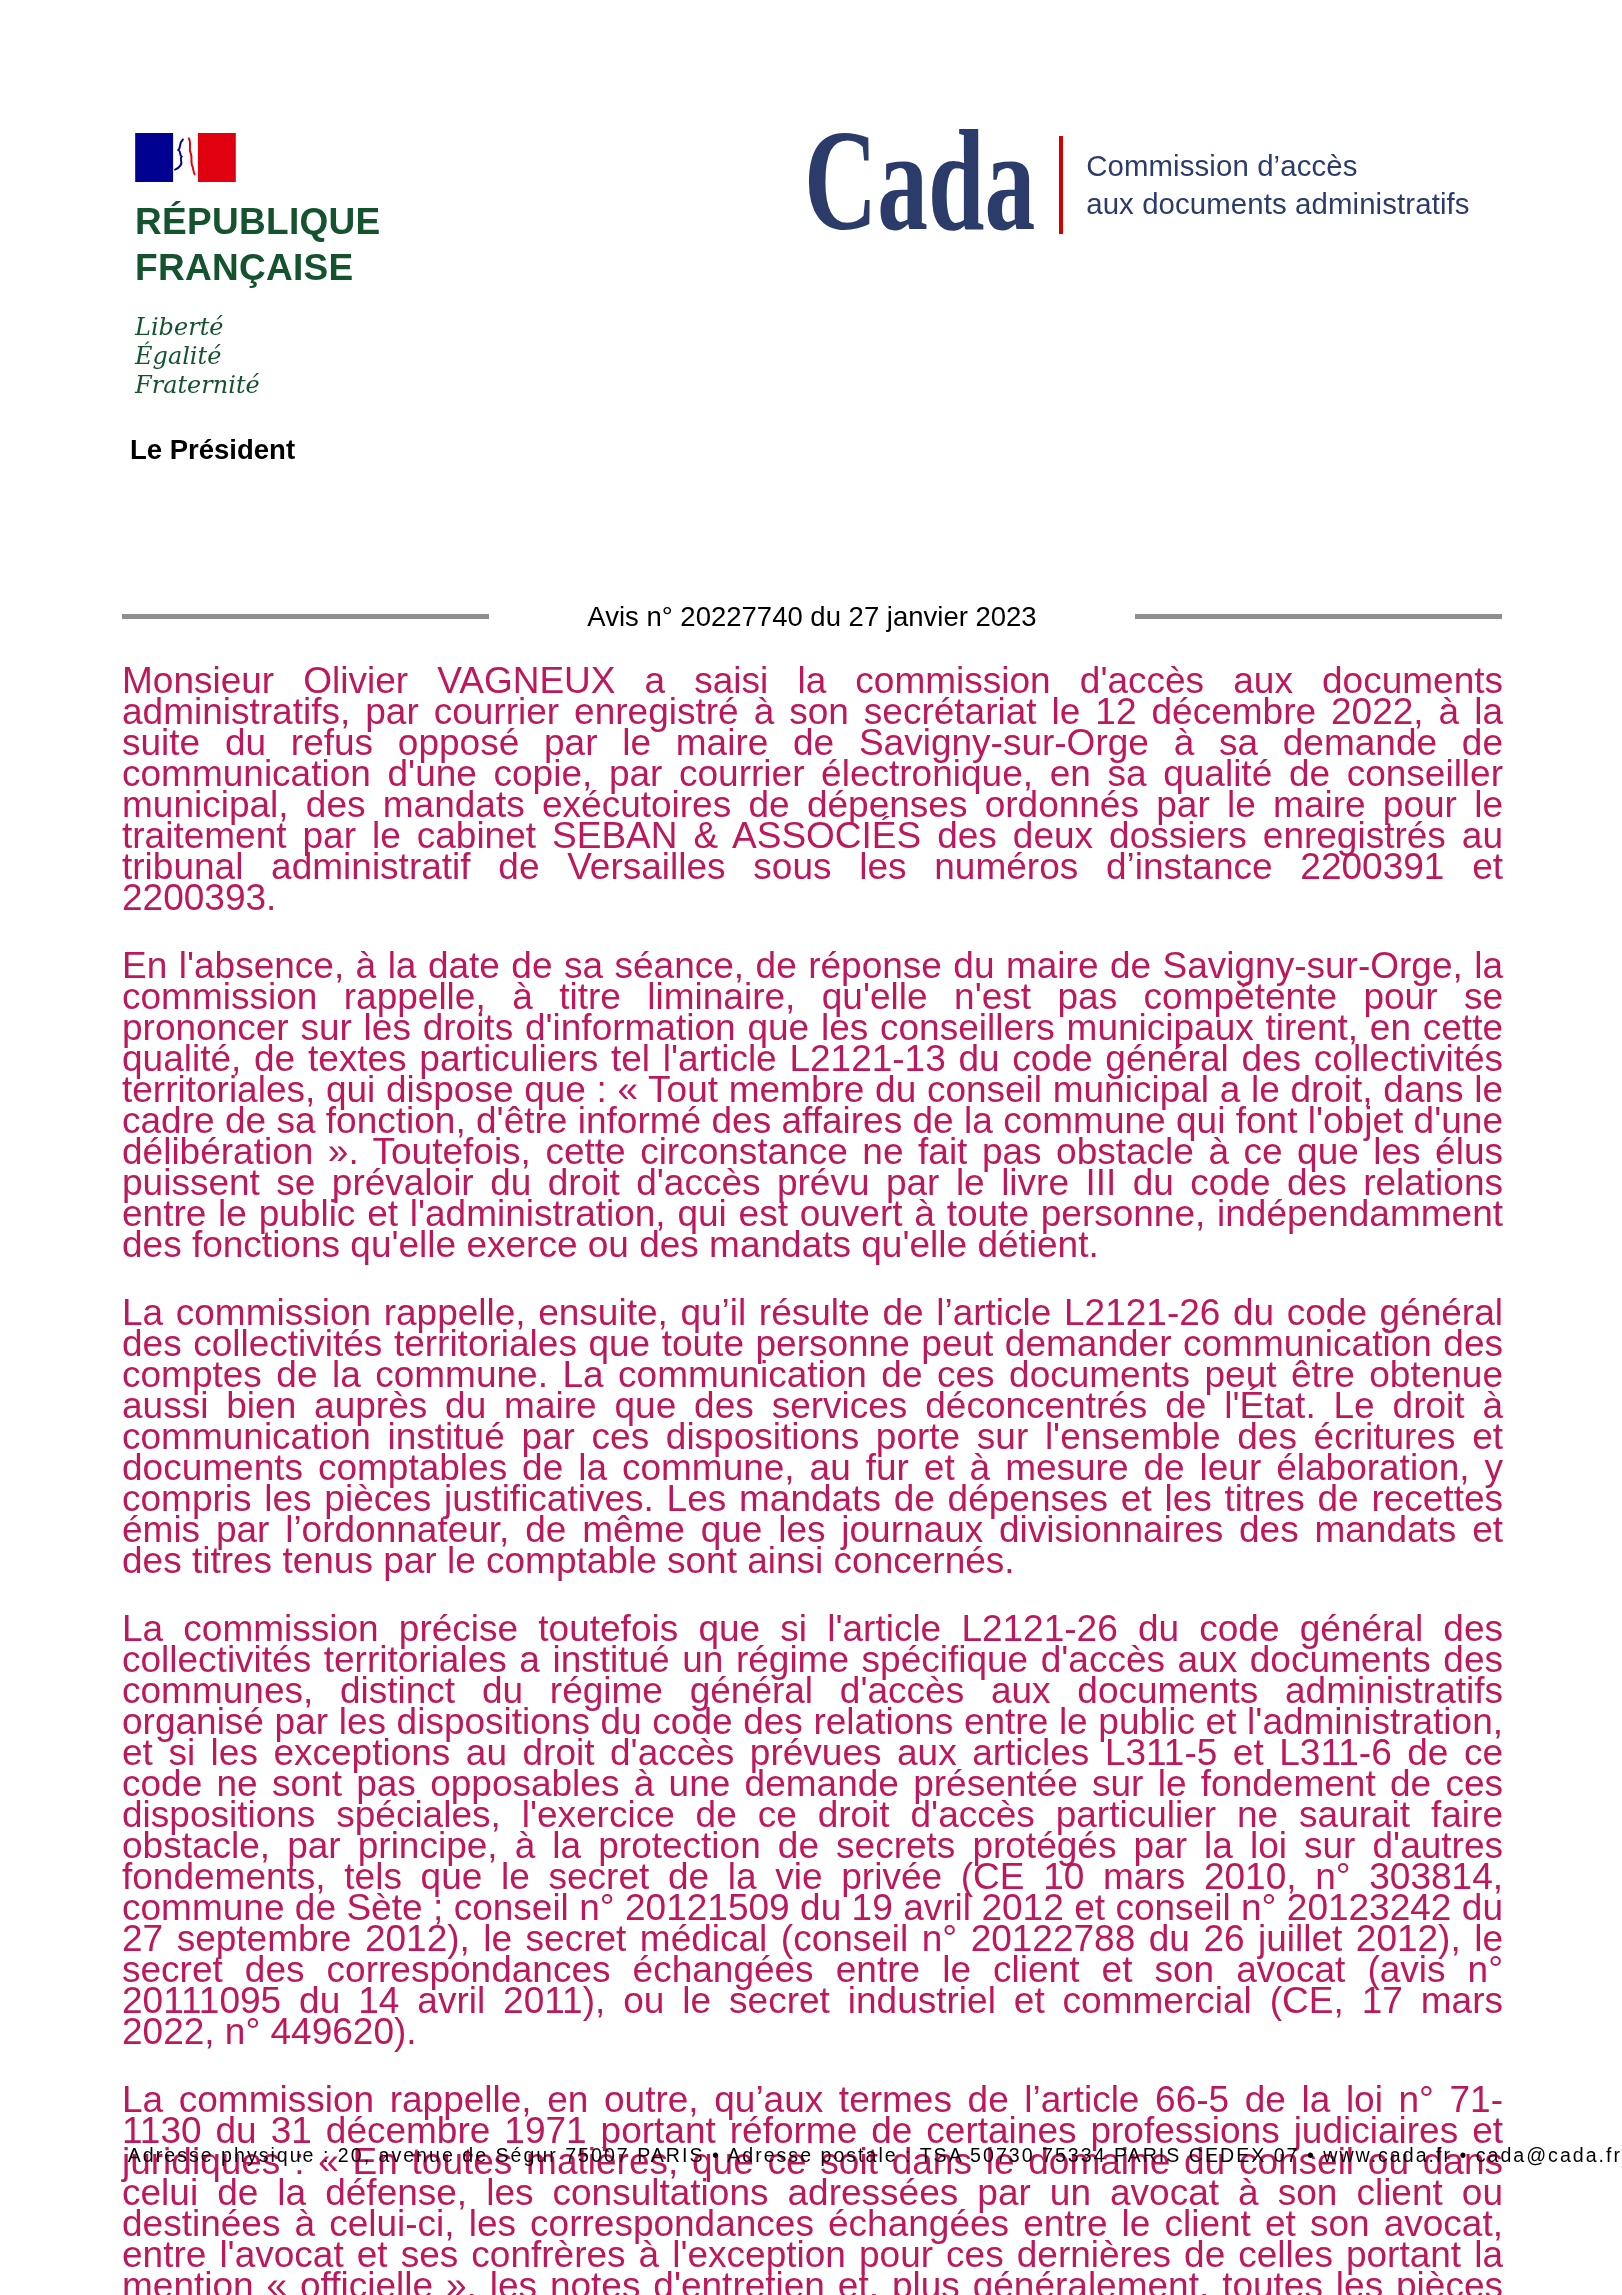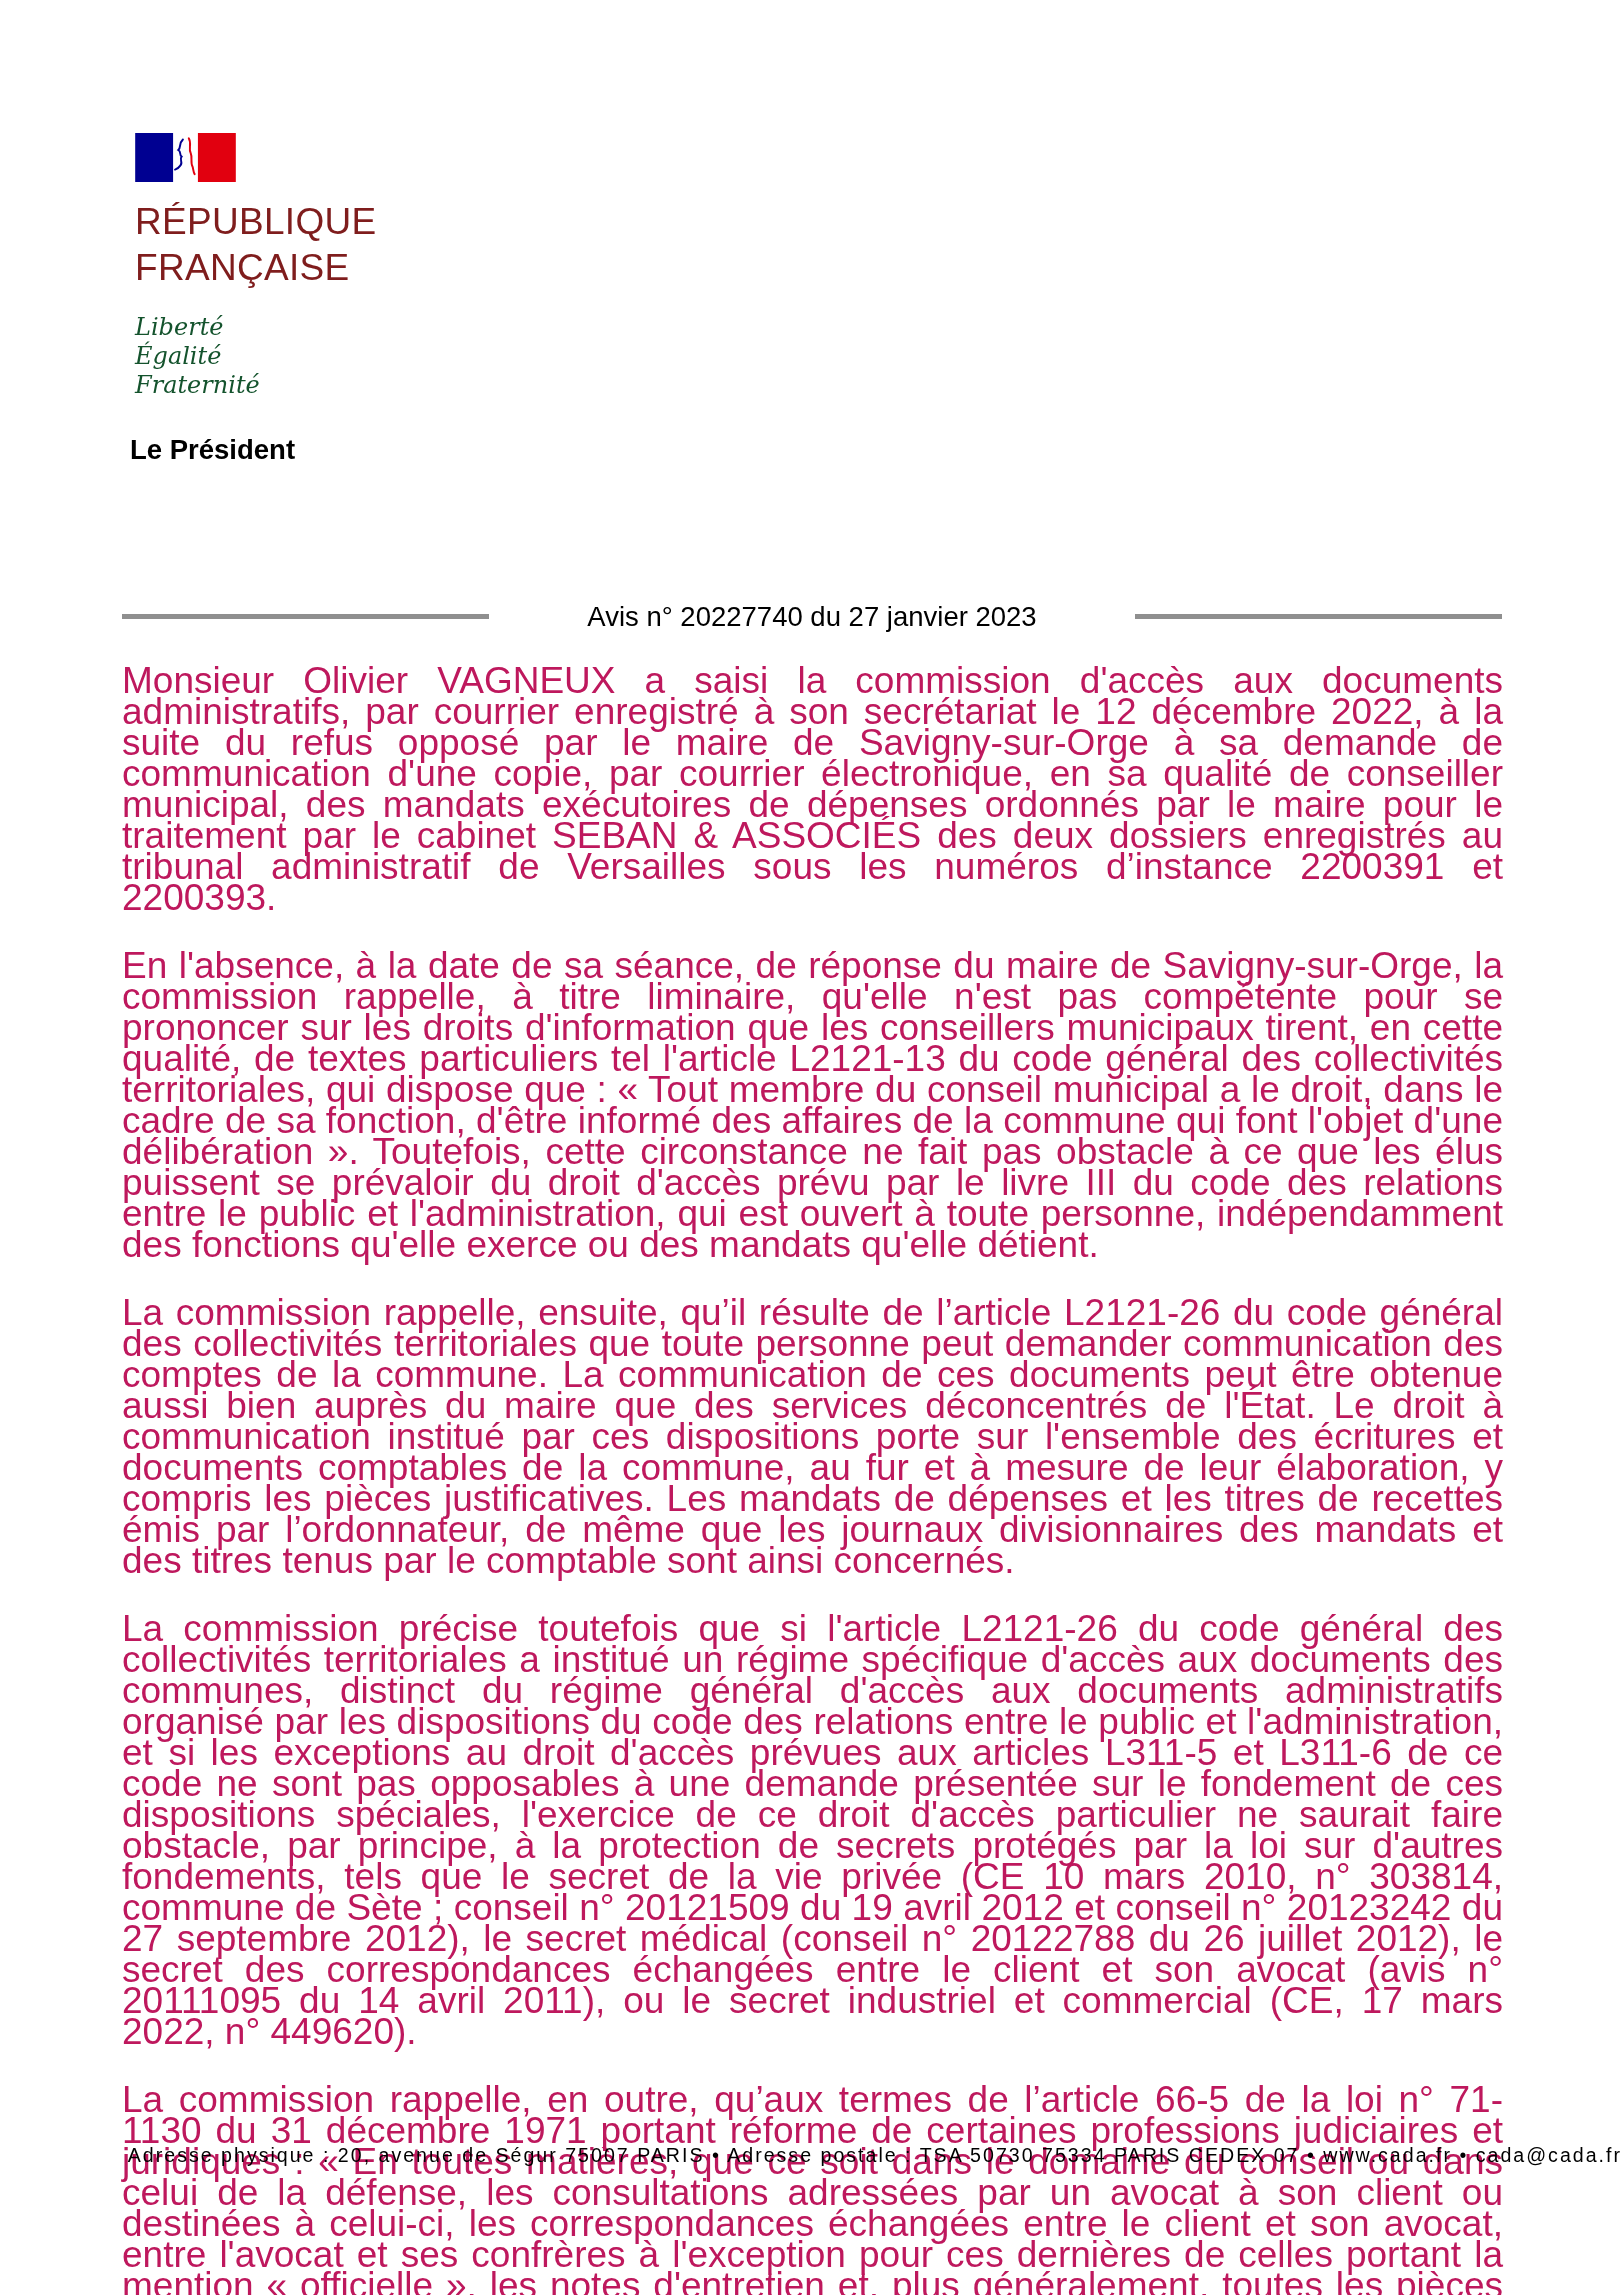--- a/index.html
+++ b/index.html
@@ -21,25 +21,25 @@
     overflow:hidden;
     font-family:"Liberation Sans", sans-serif;
     color:var(--ink);
   }
 
   
   .rf-block{position:absolute;left:135px;top:133px;}
   .rf-flag{display:block;width:101px;height:49px;}
   .rf-title{
     margin-top:17px;
-    font-weight:400;
+    font-weight:700;
     font-size:37px;
     line-height:46px;
     letter-spacing:0.3px;
-    color:#7f1d1d;
+    color:#14532d;
   }
   .rf-motto{
     margin-top:21.6px;
     font-family:"DejaVu Serif", serif;
     font-style:italic;
     font-size:24px;
     line-height:29.4px;
     color:#14532d;
   }
 
@@ -134,20 +134,30 @@
       <div>RÉPUBLIQUE</div>
       <div>FRANÇAISE</div>
     </div>
     <div class="rf-motto">
       <div>Liberté</div>
       <div>Égalité</div>
       <div>Fraternité</div>
     </div>
   </div>
 
+  <div class="cada-block">
+    <div class="cada-wordmark-wrap">
+      <div class="cada-wordmark">Cada</div>
+    </div>
+    <div class="cada-sep"></div>
+    <div class="cada-org">
+      <div>Commission d’accès</div>
+      <div>aux documents administratifs</div>
+    </div>
+  </div>
 
   <div class="president">Le Président</div>
 
   <div class="title-row">
     <div class="title-rule"></div>
     <div class="doc-title">Avis n° 20227740 du 27 janvier 2023</div>
     <div class="title-rule"></div>
   </div>
 
   <main class="content">

